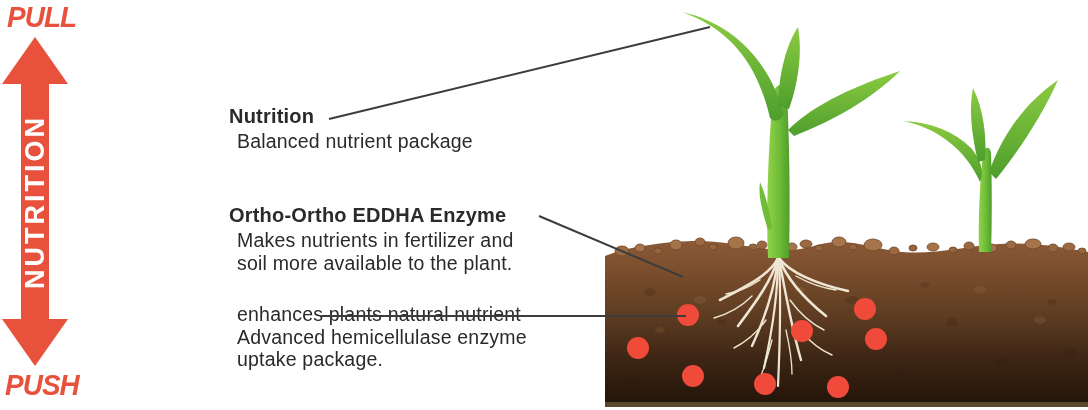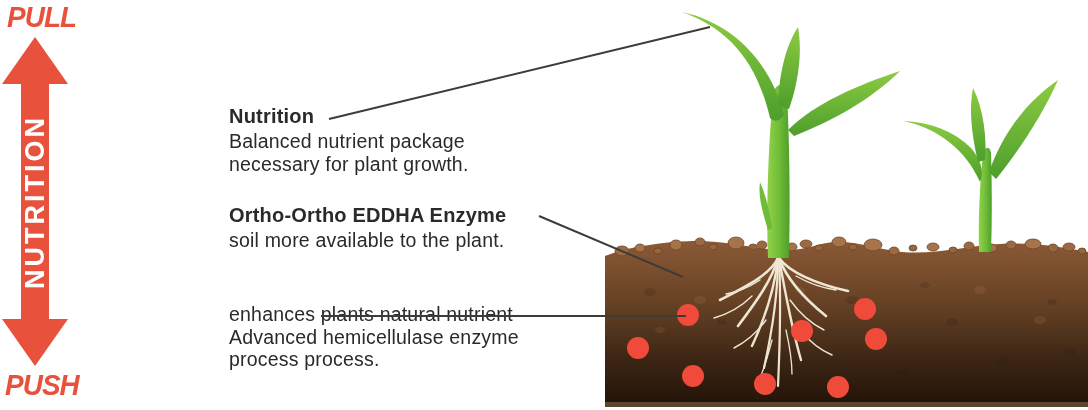--- a/index.html
+++ b/index.html
@@ -16,21 +16,21 @@
   .arrow-svg{position:absolute;left:0;top:0;}
   .axis-vertical{
     position:absolute;left:35px;top:202px;
     transform:translate(-50%,-50%) rotate(-90deg);
     color:#ffffff;font-weight:bold;font-size:27px;letter-spacing:3px;
     white-space:nowrap;line-height:1;
   }
   
   .ann{position:absolute;left:229px;color:var(--text);}
   .ann-title{font-weight:bold;font-size:20px;line-height:24px;margin-bottom:2px;letter-spacing:.2px;}
-  .ann-line{font-size:19.5px;line-height:22.5px;letter-spacing:.2px;}
+  .ann-line{font-size:19.5px;line-height:22.5px;letter-spacing:.2px;margin-left:8px;}
   
   .illus,.overlay{position:absolute;left:0;top:0;}
 </style>
 </head>
 <body>
 
 <div class="canvas">
 
   <div class="pp-label" style="left:7px;top:2px">PULL</div>
 
@@ -38,32 +38,32 @@
     <polygon points="35,37 68,84 49,84 49,319 68,319 35,366 2,319 21,319 21,84 2,84" fill="#e8513b"></polygon>
   </svg>
 
   <div class="axis-vertical">NUTRITION</div>
 
   <div class="pp-label" style="left:5px;top:370px">PUSH</div>
 
   <div class="ann" style="top:104px">
     <div class="ann-title">Nutrition</div>
     <div class="ann-line">Balanced nutrient package</div>
-    <div class="ann-line">necessary for plant growth.</div>
   </div>
 
   <div class="ann" style="top:203px">
     <div class="ann-title">Ortho-Ortho EDDHA Enzyme</div>
+    <div class="ann-line">Makes nutrients in fertilizer and</div>
     <div class="ann-line">soil more available to the plant.</div>
   </div>
 
   <div class="ann" style="top:303px">
     <div class="ann-line">enhances plants natural nutrient</div>
     <div class="ann-line">Advanced hemicellulase enzyme</div>
-    <div class="ann-line">process process.</div>
+    <div class="ann-line">uptake package.</div>
   </div>
 
   <svg class="illus" width="1088" height="410" viewBox="0 0 1088 410" aria-hidden="true">
     <defs>
       <linearGradient id="soilGrad" x1="0" y1="0" x2="0" y2="1">
         <stop offset="0" stop-color="#8a5a38"></stop>
         <stop offset="0.18" stop-color="#7b4e2d"></stop>
         <stop offset="0.45" stop-color="#5f3d22"></stop>
         <stop offset="0.75" stop-color="#3b2413"></stop>
         <stop offset="1" stop-color="#241509"></stop>

